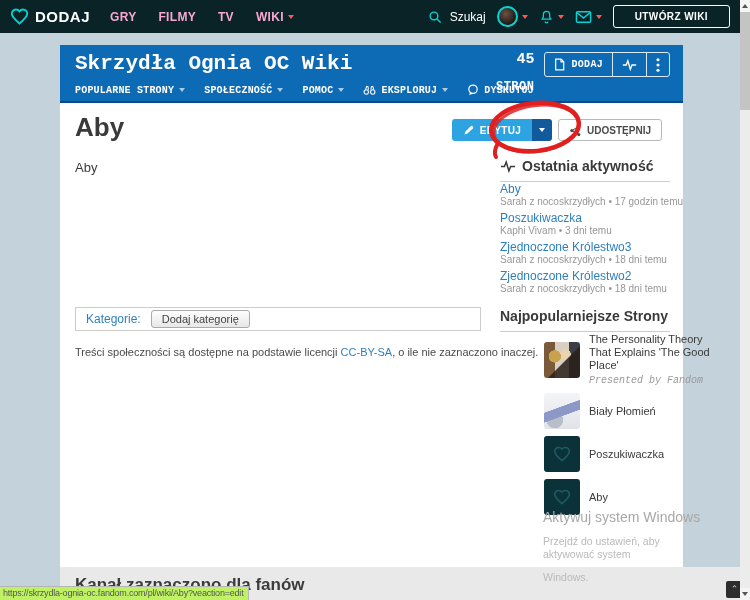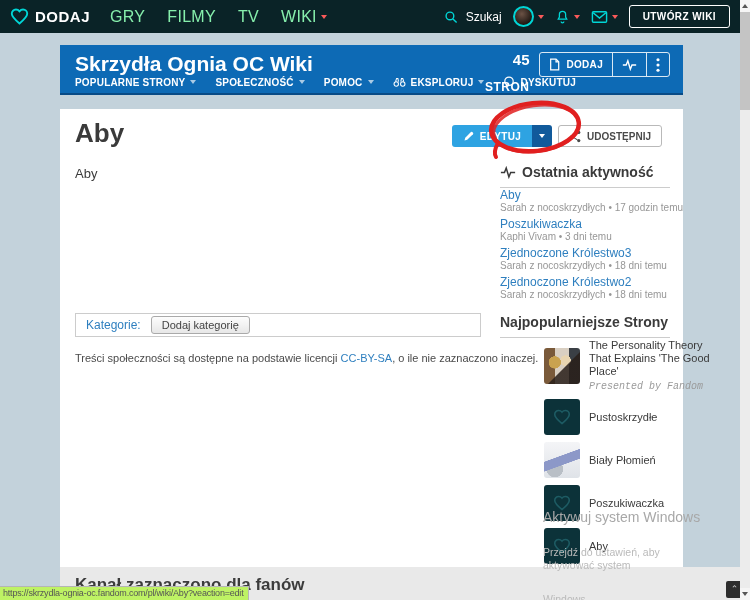--- a/index.html
+++ b/index.html
@@ -6,57 +6,57 @@
   html,body { width:750px; height:600px; }
   body { font-family:"Liberation Sans","DejaVu Sans",sans-serif; }
   .viewport { position:relative; width:750px; height:600px; background:#c3d2db; overflow:hidden; }
 
   
   .topnav { position:absolute; left:0; top:0; width:740px; height:33px; background:#0a2327;
             display:flex; align-items:center; padding:0 10px; }
   .brand { display:flex; align-items:center; gap:6px; cursor:pointer; }
   .brand-text { color:#fff; font-weight:bold; font-size:15px; letter-spacing:.5px; }
   .nav-links { display:flex; align-items:center; gap:22px; margin-left:20px; }
-  .nav-link { color:#86efac; font-weight:normal; font-size:16px; letter-spacing:.3px; display:flex; align-items:center; gap:4px; cursor:pointer; }
+  .nav-link { color:#f9a8d4; font-weight:bold; font-size:12px; letter-spacing:.3px; display:flex; align-items:center; gap:4px; cursor:pointer; }
   .caret { display:inline-block; width:0; height:0; border-left:3.5px solid transparent; border-right:3.5px solid transparent; border-top:4px solid currentColor; }
   .caret-coral { color:#fa5a5a; }
   .topnav-right { margin-left:auto; display:flex; align-items:center; gap:11px; }
   .search-box { display:flex; align-items:center; gap:8px; color:#fff; font-size:12px; cursor:pointer; }
   .icon-cyan { color:#00d6d6; }
   .avatar { width:21px; height:21px; border-radius:50%; border:2px solid #00d6d6;
             background:radial-gradient(circle at 40% 35%, #6b5245, #1a1410 75%); }
   .iconbtn { display:flex; align-items:center; gap:4px; cursor:pointer; }
   .create-wiki-btn { border:1px solid #fff; color:#fff; background:transparent; font-weight:bold;
-            font-size:10px; letter-spacing:.4px; padding:5px 13px; border-radius:3px; font-family:inherit; cursor:pointer; }
+            font-size:10px; letter-spacing:.4px; padding:5px 21px; border-radius:3px; font-family:inherit; cursor:pointer; }
 
   
   .scrollbar { position:absolute; right:0; top:0; width:10px; height:600px; background:#ececec; }
   .scroll-btn { position:absolute; left:0; width:10px; height:12px; background:#f5f5f5; display:flex; align-items:center; justify-content:center; }
   .scroll-btn.up { top:0; } .scroll-btn.down { bottom:0; }
   .tri-up { width:0;height:0;border-left:3px solid transparent;border-right:3px solid transparent;border-bottom:4px solid #555; }
   .tri-down { width:0;height:0;border-left:3px solid transparent;border-right:3px solid transparent;border-top:4px solid #555; }
   .scroll-thumb { position:absolute; left:0; top:12px; width:10px; height:98px; background:#c4c4c4; }
 
   
-  .wiki-header { position:absolute; left:60px; top:45px; width:623px; height:50px; background:#0d6ab5;
-                 border-bottom:2px solid #084b86; color:#fff; }
+  .wiki-header { position:absolute; left:60px; top:45px; width:623px; height:58px; background:#0d6ab5;
+                 border-bottom:2px solid #084b86; color:#fff;font-family:Liberation Mono, monospace; }
   .wiki-title { position:absolute; left:15px; top:7px; font-size:21px; font-weight:bold; cursor:pointer; }
   .header-actions { position:absolute; right:13px; top:7px; display:flex; align-items:flex-start; gap:10px; }
   .page-stats { text-align:right; line-height:1; }
   .stat-num { font-size:15px; font-weight:bold; display:block; }
   .stat-label { font-size:12px; font-weight:bold; letter-spacing:.5px; display:block; margin-top:14px;padding-left:41px; }
   .hdr-btn-group { display:flex; align-items:stretch; height:25px; border:1px solid rgba(255,255,255,.85); border-radius:3px; }
   .hdr-seg { display:flex; align-items:center; gap:6px; padding:0 9px; font-size:10px; font-weight:bold; letter-spacing:.3px; cursor:pointer; }
   .hdr-seg + .hdr-seg { border-left:1px solid rgba(255,255,255,.85); }
   .wiki-nav { position:absolute; left:15px; bottom:5px; display:flex; align-items:center; gap:19px; }
   .wiki-nav-item { display:flex; align-items:center; gap:5px; font-size:10px; font-weight:bold; letter-spacing:.2px; cursor:pointer; }
   .caret-faint { color:rgba(255,255,255,.65); }
 
   
-  .content { position:absolute; left:60px; top:109px; width:623px; height:464px; background:#fff; }
+  .content { position:absolute; left:60px; top:103px; width:623px; height:464px; background:#fff; }
   .page-title { position:absolute; left:15px; top:9px; font-size:26px; font-weight:bold; color:#3a3a3a; }
   .page-actions { position:absolute; right:21px; top:16px; display:flex; align-items:center; gap:6px; }
   .split-btn { display:flex; height:22px; }
   .edit-main { display:flex; align-items:center; gap:5px; background:#2ea3e2; color:#fff; font-size:10px;
                font-weight:bold; letter-spacing:.3px; padding:0 11px; border-radius:3px 0 0 3px; cursor:pointer; }
   .edit-caret { width:20px; background:#115a9b; display:flex; align-items:center; justify-content:center;
                 border-radius:0 3px 3px 0; color:#fff; cursor:pointer; }
   .share-btn { display:flex; align-items:center; gap:5px; height:22px; background:#fff; border:1px solid #b9b9b9;
                border-radius:3px; padding:0 10px; font-size:10px; font-weight:bold; color:#4a4a4a; cursor:pointer; }
   .body-text { position:absolute; left:15px; top:57px; font-size:13px; color:#3a3a3a; }
@@ -96,21 +96,21 @@
   
   .footer-band { position:absolute; left:60px; top:567px; width:680px; height:33px; background:#e9e9e9; }
   .footer-heading { position:absolute; left:15px; top:8px; font-size:17px; font-weight:bold; color:#3c3c3c; }
 
   
   .url-tooltip { position:absolute; left:0; bottom:0; height:14px; background:#bef264; border:1px solid #b5b5b5;
                  border-left:none; border-bottom:none; font-size:9px; letter-spacing:-.2px; color:#555;
                  padding:1px 5px 0 3px; white-space:nowrap; }
   .watermark { position:absolute; left:543px; top:509px; width:170px; color:#a8a8a8; pointer-events:none; }
   .wm-line1 { font-size:14px; }
-  .wm-small { font-size:10.5px; color:#bababa; line-height:13px; margin-top:21px; }
+  .wm-small { font-size:10.5px; color:#bababa; line-height:13px; margin-top:10px; }
   .annotation { position:absolute; left:480px; top:95px; pointer-events:none; }
   .corner-btn { position:absolute; left:726px; top:581px; width:17px; height:17px; background:#2d2d2d;
                 border-radius:2px; display:flex; align-items:center; justify-content:center; cursor:pointer; }
   .corner-glyph { color:#cfcfcf; font-size:9px; line-height:1; }
 
   svg { display:block; }
 </style>
 </head>
 <body>
 
@@ -322,28 +322,20 @@
     </div>
     <div class="popular-list">
       <div class="popular-row">
         <span class="thumb thumb-photo"></span>
         <span>
           <div class="popular-label">The Personality Theory That Explains 'The Good Place'</div>
           <div class="popular-sub">Presented by Fandom</div>
         </span>
       </div>
       <div class="popular-row">
-        <span class="thumb thumb-dark">
-          <svg width="18" height="16" viewBox="0 0 24 22">
-              <path d="M12 20 C6 15 2 11.5 2 7.5 C2 4.4 4.4 2 7.4 2 C9.2 2 10.9 2.9 12 4.3 C13.1 2.9 14.8 2 16.6 2 C19.6 2 22 4.4 22 7.5 C22 11.5 18 15 12 20 Z" fill="none" stroke="currentColor" stroke-width="2.2"></path>
-            </svg>
-        </span>
-        <span class="popular-label">Pustoskrzydłe</span>
-      </div>
-      <div class="popular-row">
         <span class="thumb thumb-art"></span>
         <span class="popular-label">Biały Płomień</span>
       </div>
       <div class="popular-row">
         <span class="thumb thumb-dark">
           <svg width="18" height="16" viewBox="0 0 24 22">
               <path d="M12 20 C6 15 2 11.5 2 7.5 C2 4.4 4.4 2 7.4 2 C9.2 2 10.9 2.9 12 4.3 C13.1 2.9 14.8 2 16.6 2 C19.6 2 22 4.4 22 7.5 C22 11.5 18 15 12 20 Z" fill="none" stroke="currentColor" stroke-width="2.2"></path>
             </svg>
         </span>
         <span class="popular-label">Poszukiwaczka</span>

